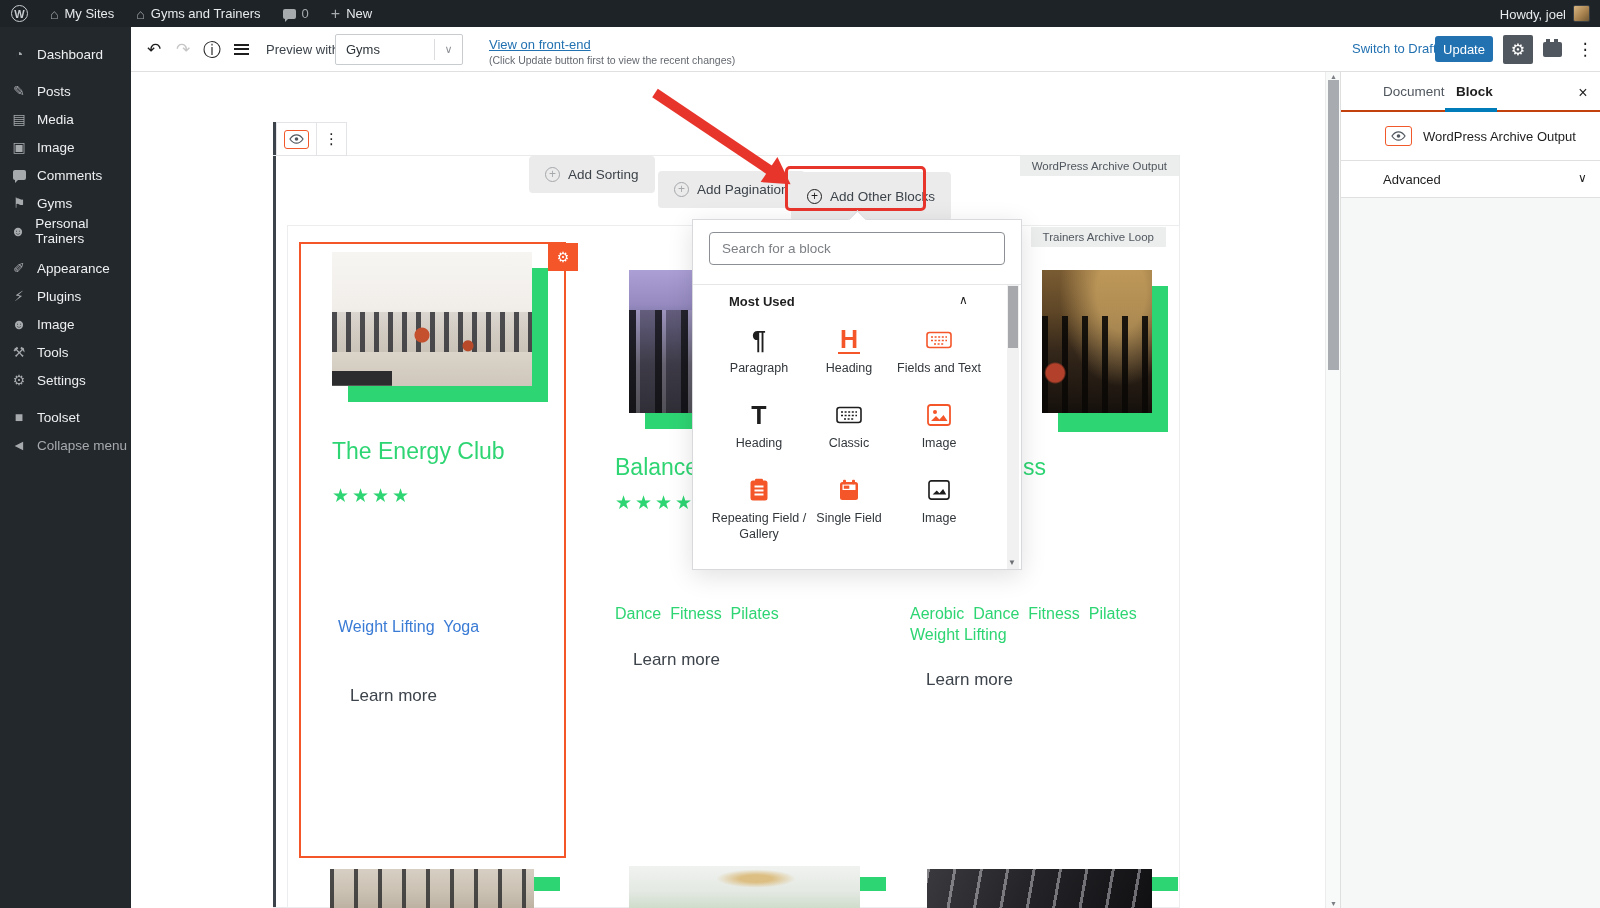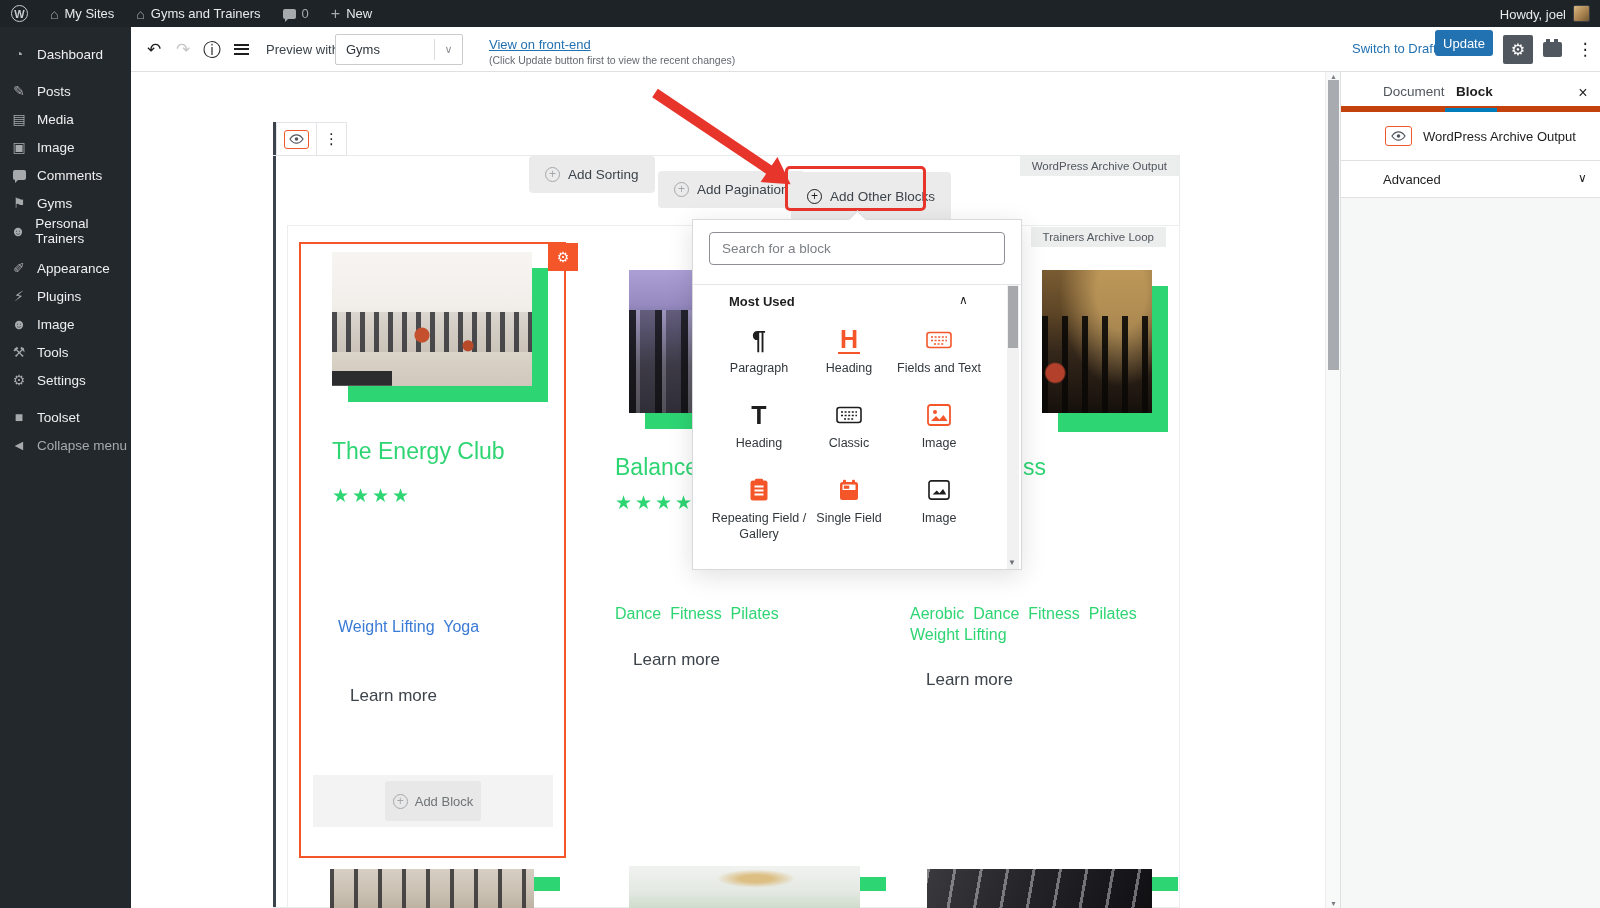--- a/index.html
+++ b/index.html
@@ -30,21 +30,21 @@
   .eh-ic{position:absolute;top:0;height:45px;display:flex;align-items:center;justify-content:center;width:28px;font-size:17px;color:#1e1e1e;cursor:pointer;}
   .icon-lines{width:15px;height:11px;background:repeating-linear-gradient(180deg,#1e1e1e 0 2px,transparent 2px 4.5px);}
   .preview-label{position:absolute;left:135px;top:15px;font-size:13px;color:#3c434a;}
   .dropdown{position:absolute;left:204px;top:7px;width:128px;height:31px;border:1px solid #c9cccf;border-radius:2px;background:#fff;display:flex;align-items:center;cursor:pointer;}
   .dd-value{flex:1;padding-left:10px;font-size:13px;color:#2c3338;}
   .dd-div{width:1px;height:21px;background:#dcdcde;}
   .dd-chev{width:27px;text-align:center;color:#8c8f94;font-size:11px;}
   .view-link{position:absolute;left:358px;top:10px;font-size:13px;color:#2271b1;text-decoration:underline;cursor:pointer;}
   .view-note{position:absolute;left:358px;top:27px;font-size:10.5px;color:#646970;}
   .switch-draft{position:absolute;left:1221px;top:14px;font-size:13px;color:#2271b1;cursor:pointer;}
-  .update-btn{position:absolute;left:1304px;top:3px;width:58px;height:26px;background:#2271b1;color:#fff;font-size:13px;border:none;border-radius:3px;display:flex;align-items:center;justify-content:center;cursor:pointer;}
+  .update-btn{position:absolute;left:1304px;top:9px;width:58px;height:26px;background:#2271b1;color:#fff;font-size:13px;border:none;border-radius:3px;display:flex;align-items:center;justify-content:center;cursor:pointer;}
   .gear-btn{position:absolute;left:1372px;top:8px;width:30px;height:29px;background:#50575e;color:#fff;border-radius:2px;display:flex;align-items:center;justify-content:center;font-size:16px;cursor:pointer;}
   .toolset-brick{position:absolute;left:1412px;top:15px;width:19px;height:15px;background:#50575e;border-radius:2px;cursor:pointer;}
   .toolset-brick::before{content:"";position:absolute;top:-3px;left:3px;width:4px;height:4px;background:#50575e;box-shadow:8px 0 0 #50575e;}
   .eh-kebab{position:absolute;left:1440px;top:0;width:28px;height:45px;display:flex;align-items:center;justify-content:center;font-size:17px;color:#1e1e1e;cursor:pointer;}
 
   
   #canvas{position:absolute;left:131px;top:72px;width:1194px;height:836px;background:#fff;overflow:hidden;}
   .mover-bar{position:absolute;left:142px;top:50px;width:3px;height:786px;background:#3c434a;}
   .block-toolbar{position:absolute;left:145px;top:50px;height:34px;background:#fff;border:1px solid #e2e4e7;display:flex;align-items:center;z-index:20;}
   .bt-cell{display:flex;align-items:center;justify-content:center;height:100%;padding:0 7px;cursor:pointer;}
@@ -117,21 +117,21 @@
   .p-thumb{position:absolute;left:1px;top:1px;width:10px;height:62px;background:#a6a8ab;cursor:pointer;}
   .p-down{position:absolute;left:1px;bottom:2px;font-size:8px;color:#6c7074;cursor:pointer;}
 
   
   #canvas-scrollbar{position:absolute;left:1325px;top:72px;width:15px;height:836px;background:#f8f9f9;border-left:1px solid #ececec;}
   .sb-arrow{position:absolute;left:0;width:15px;text-align:center;font-size:7px;color:#7b7f84;cursor:pointer;}
   .sb-thumb{position:absolute;left:2px;top:8px;width:11px;height:290px;background:#a8acb0;cursor:pointer;}
 
   
   #panel{position:absolute;left:1340px;top:72px;width:260px;height:836px;background:#fff;border-left:1px solid #dfdfdf;}
-  .tabs-row{position:absolute;left:0;top:0;width:100%;height:40px;border-bottom:6px solid #c2410c;}
+  .tabs-row{position:absolute;left:0;top:0;width:100%;height:40px;border-bottom:2px solid #c2410c;}
   .tab{position:absolute;top:12px;font-size:13.5px;color:#50575e;cursor:pointer;}
   .tab.active{color:#1e1e1e;font-weight:bold;}
   .tab-underline{position:absolute;left:104px;top:36px;width:52px;height:4px;background:#007cba;}
   .panel-close{position:absolute;left:230px;top:9px;width:24px;height:24px;display:flex;align-items:center;justify-content:center;font-size:16px;color:#1e1e1e;cursor:pointer;}
   .pblock-row{position:absolute;left:0;top:40px;width:100%;height:49px;border-bottom:1px solid #e0e0e0;}
   .pblock-eye{position:absolute;left:44px;top:14px;width:27px;height:20px;border:1.5px solid #f1592a;border-radius:3px;display:flex;align-items:center;justify-content:center;color:#50575e;}
   .pblock-title{position:absolute;left:82px;top:17px;font-size:13px;color:#1e1e1e;}
   .adv-row{position:absolute;left:0;top:89px;width:100%;height:37px;border-bottom:1px solid #e0e0e0;cursor:pointer;}
   .adv-label{position:absolute;left:42px;top:11px;font-size:13px;color:#1e1e1e;}
   .adv-chev{position:absolute;left:237px;top:10px;font-size:12px;color:#1e1e1e;}
@@ -293,26 +293,20 @@
     <div class="block-tag" style="right:159px;top:155px;">Trainers Archive Loop</div>
 
     <div class="card1"></div>
     <div class="card-gear">⚙</div>
     <div class="g-shadow" style="left:217px;top:196px;width:200px;height:134px;"></div>
     <div class="photo photo-a" style="left:201px;top:180px;width:200px;height:134px;"></div>
     <div class="card-title" style="left:201px;top:366px;">The Energy Club</div>
     <div class="stars" style="left:201px;top:412px;">★★★★</div>
     <div class="tags blue" style="left:201px;top:546px;">Weight Lifting  Yoga</div>
     <div class="learn" style="left:219px;top:614px;">Learn more</div>
-    <div class="footer-strip">
-      <button class="add-block-btn">
-        <span class="plus-circle"></span>
-        <span>Add Block</span>
-      </button>
-    </div>
 
     <div class="g-shadow" style="left:514px;top:214px;width:200px;height:143px;"></div>
     <div class="photo photo-b" style="left:498px;top:198px;width:200px;height:143px;"></div>
     <div class="card-title" style="left:484px;top:382px;">Balance G</div>
     <div class="stars" style="left:484px;top:419px;">★★★★★</div>
     <div class="tags" style="left:484px;top:533px;">Dance  Fitness  Pilates</div>
     <div class="learn" style="left:502px;top:578px;">Learn more</div>
 
     <div class="g-shadow" style="left:927px;top:214px;width:110px;height:146px;"></div>
     <div class="photo photo-c" style="left:911px;top:198px;width:110px;height:143px;"></div>

